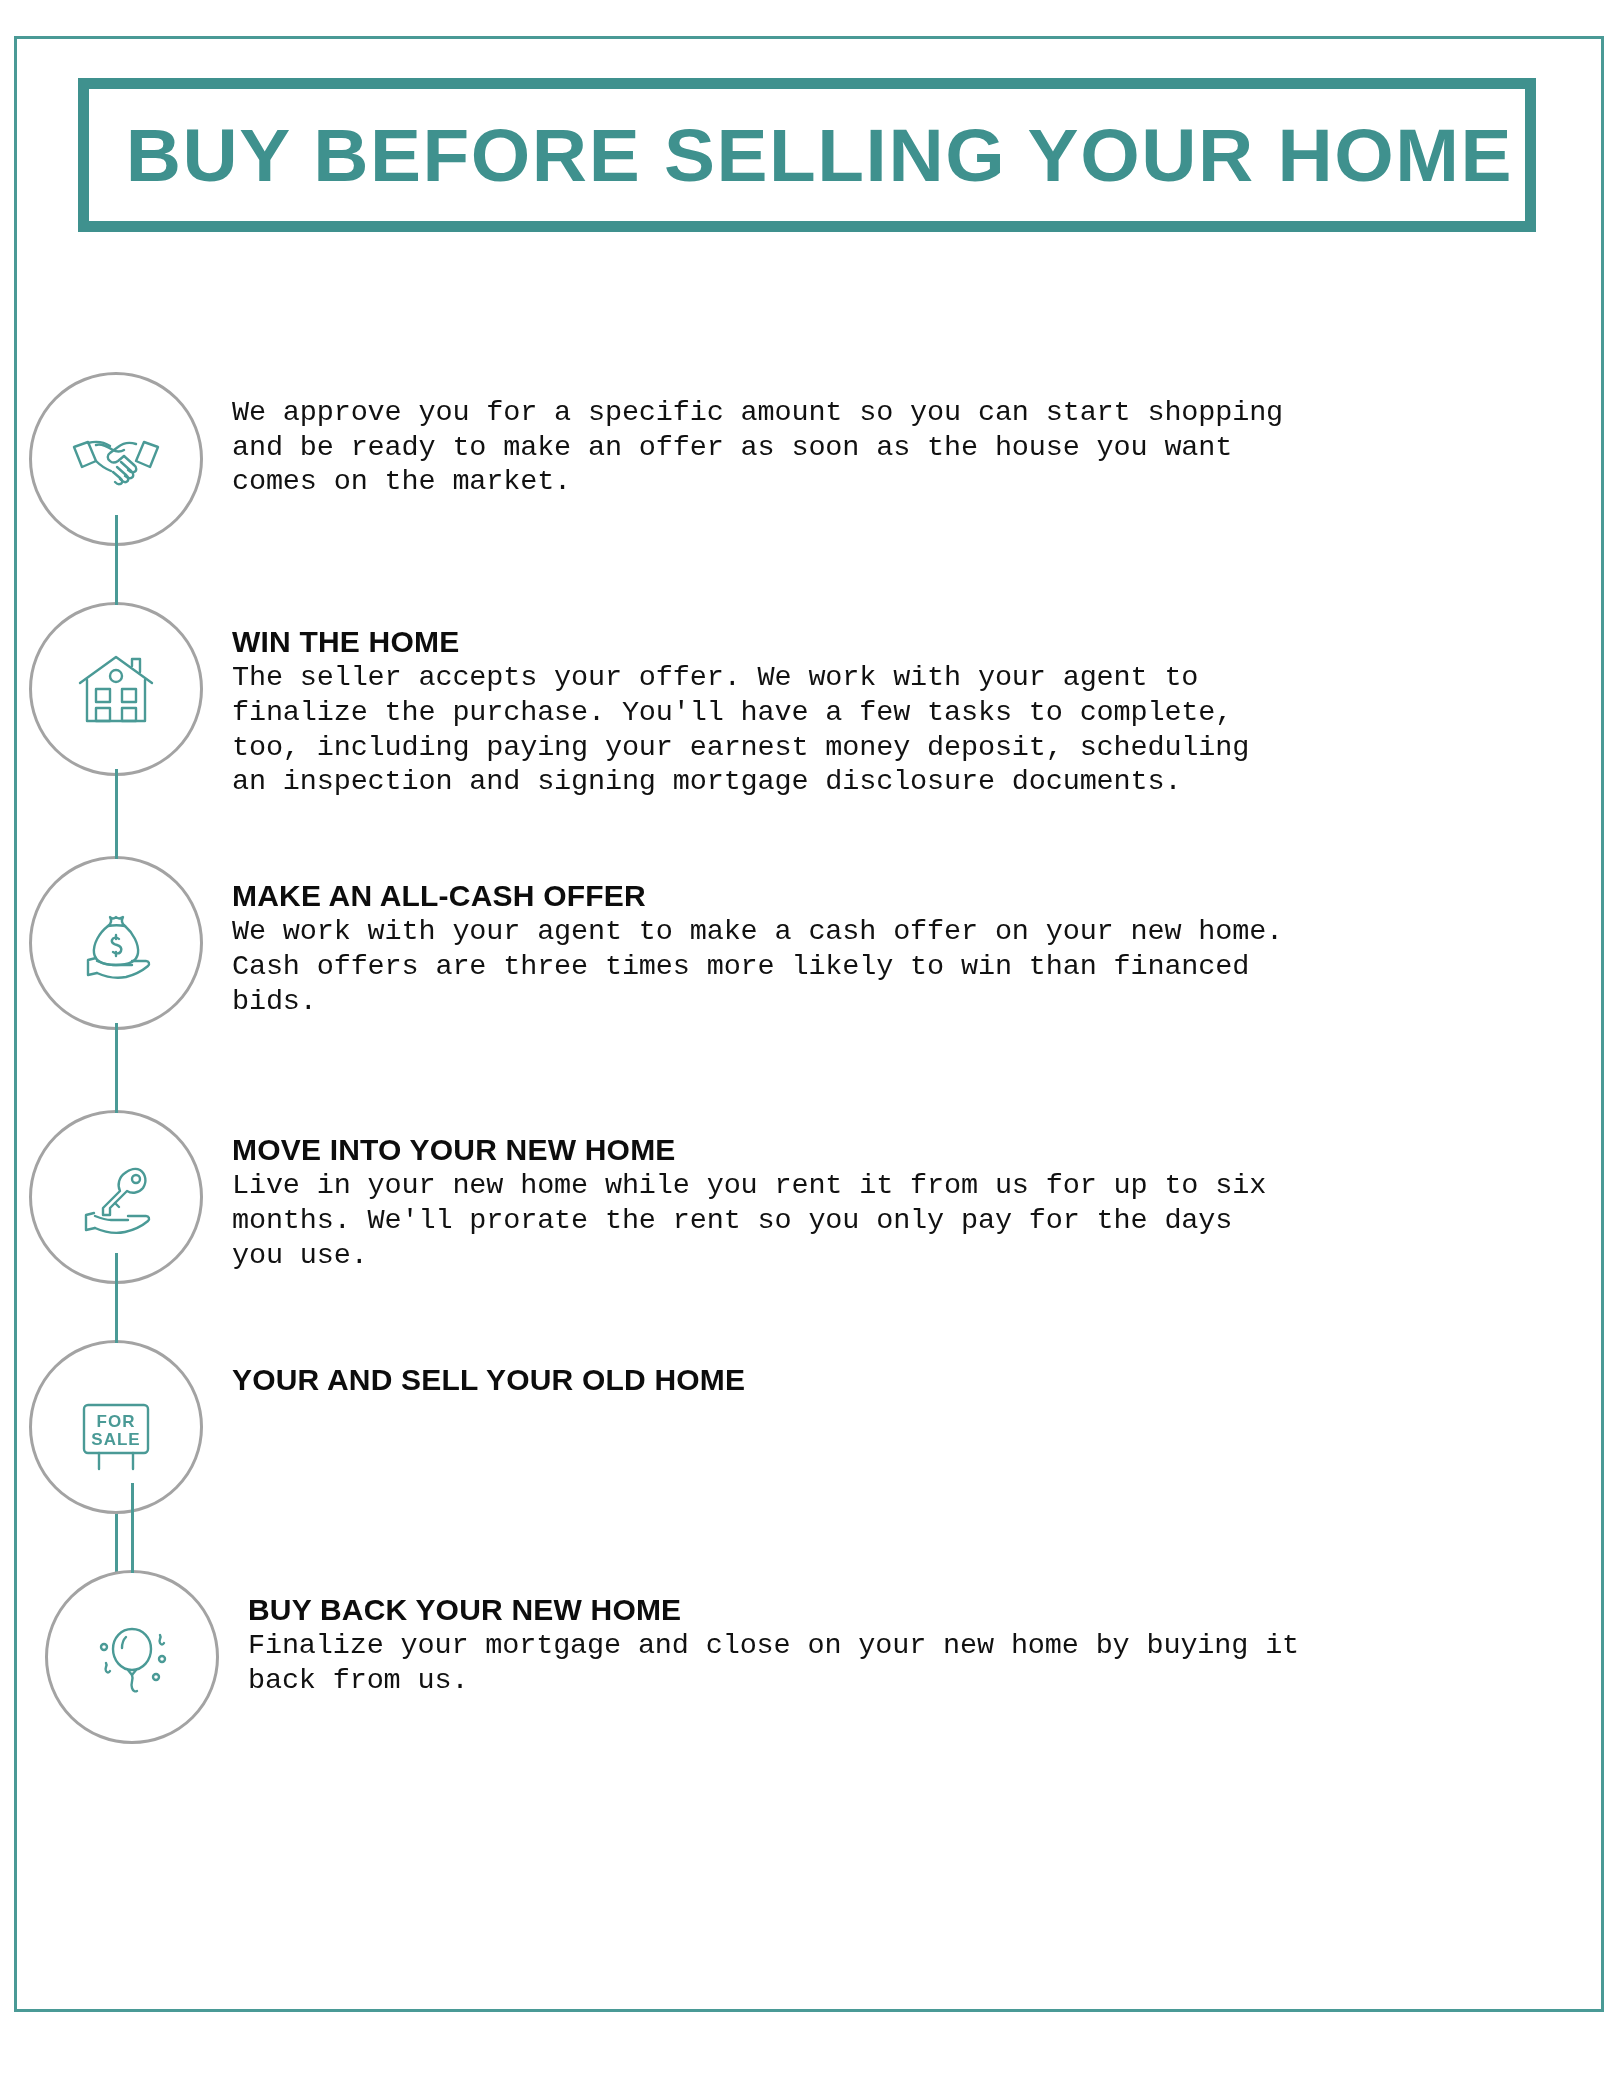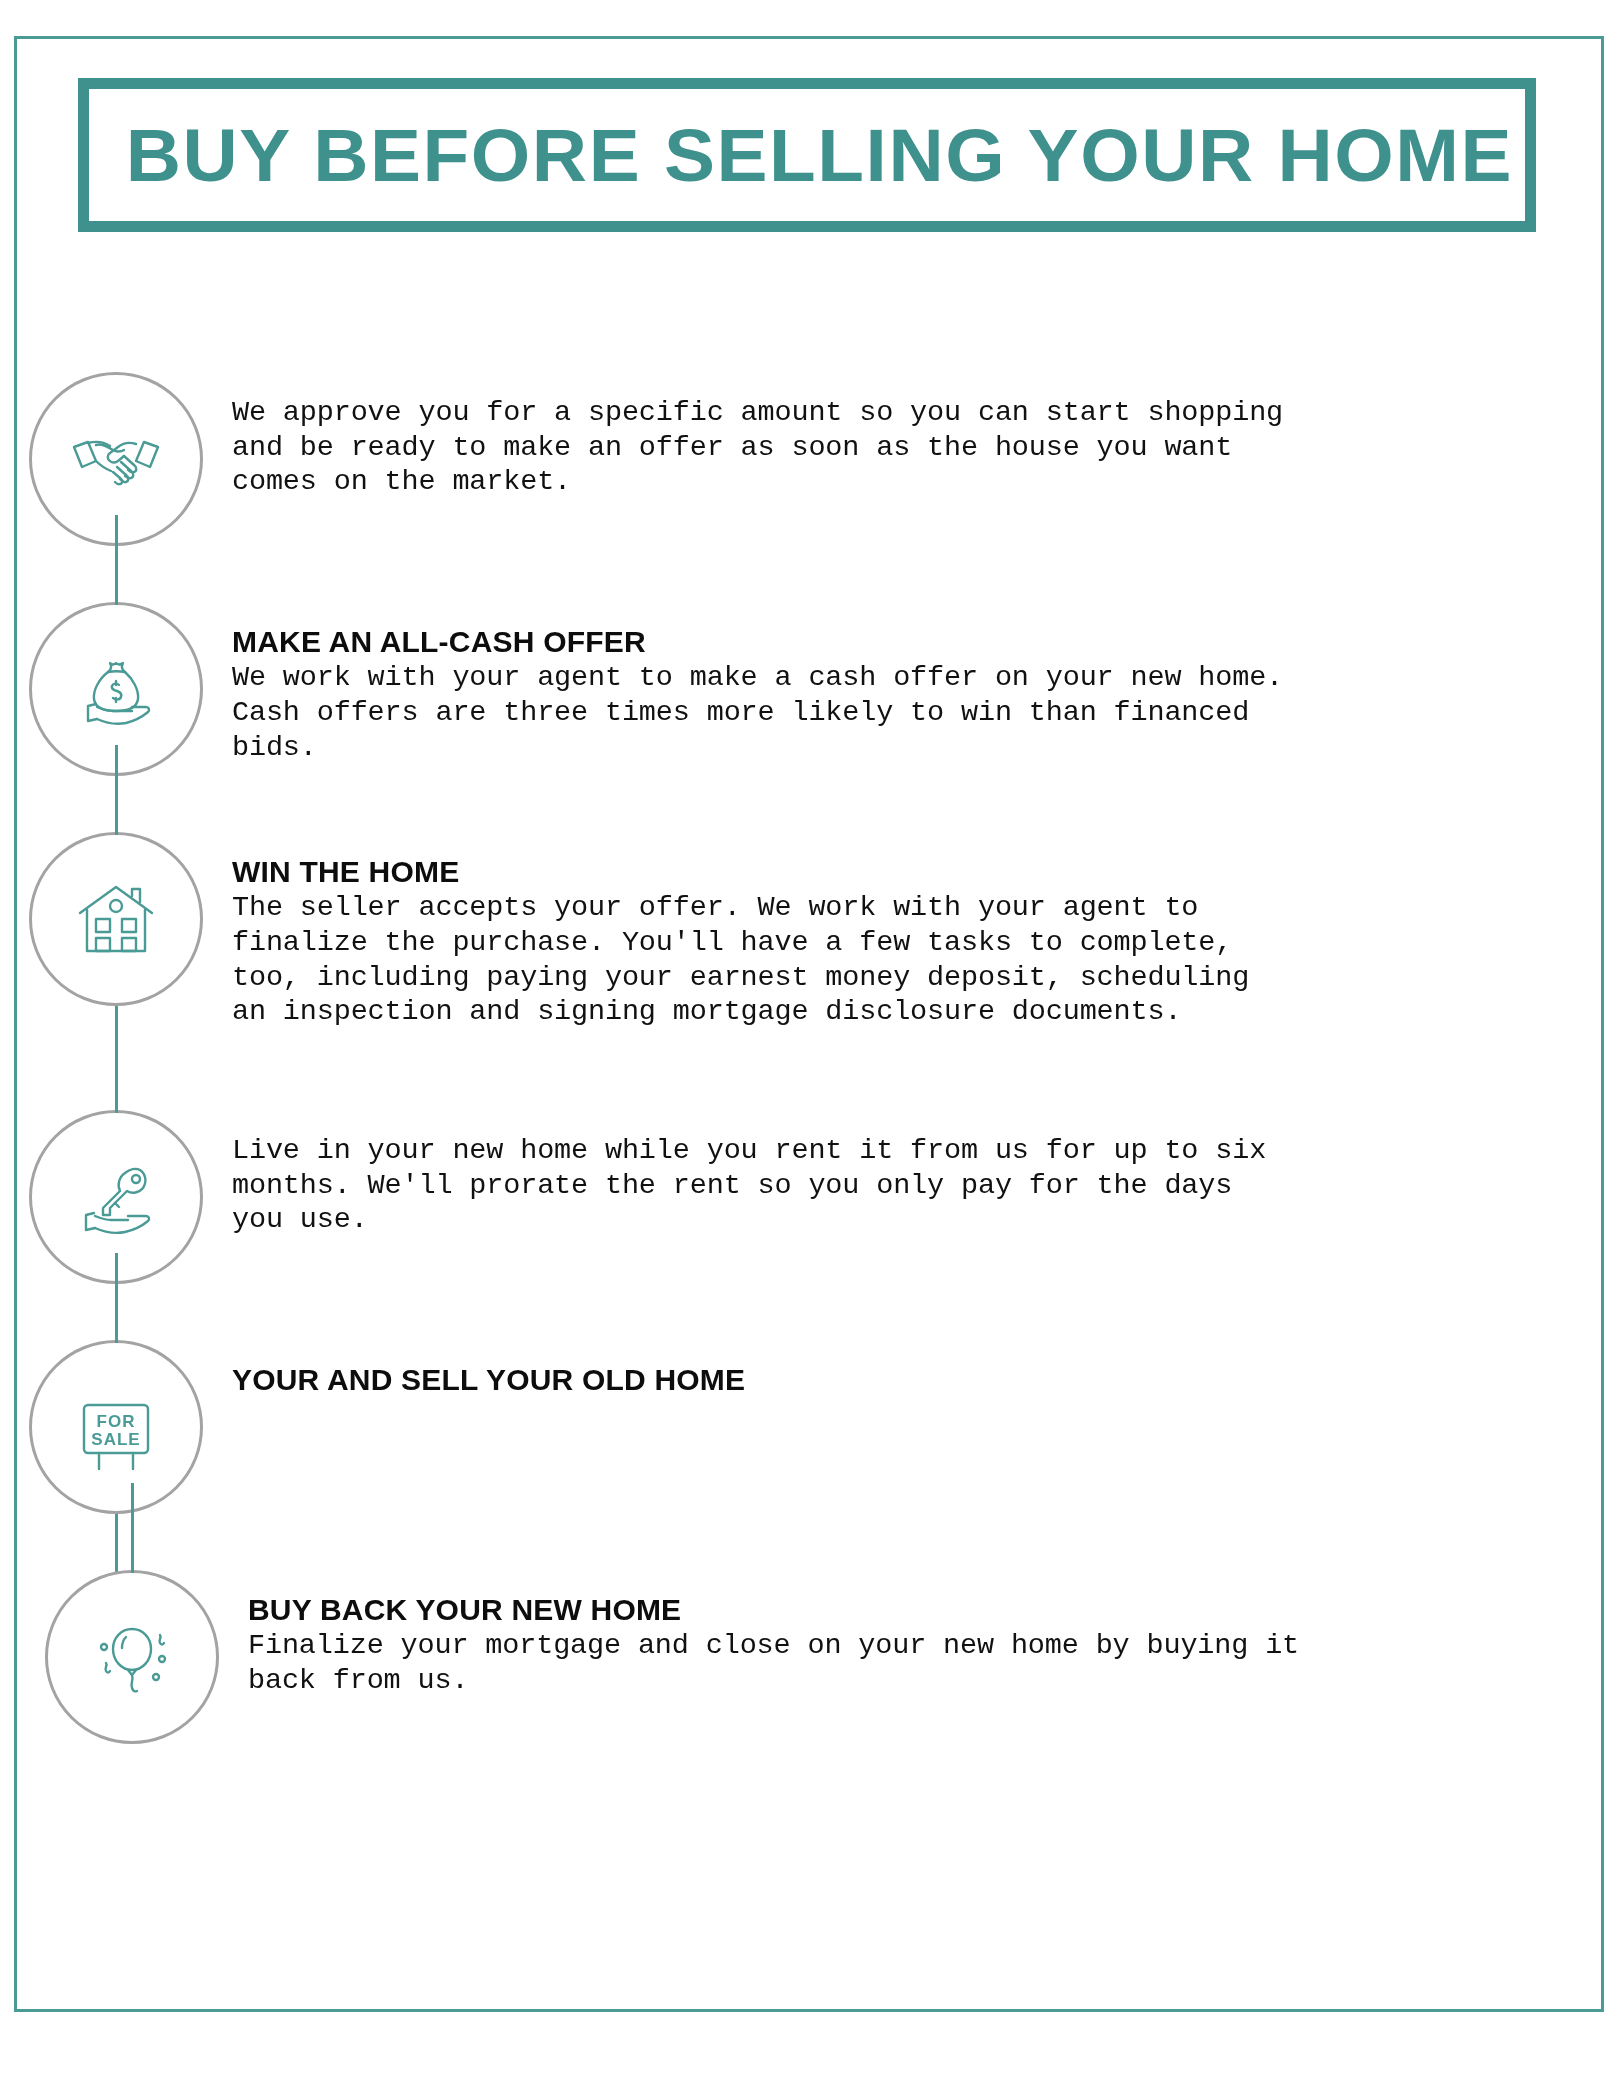--- a/index.html
+++ b/index.html
@@ -203,20 +203,44 @@
               <path d="M30 52 C34 56 40 60 45 62"></path>
             </g>
           </svg>
         </div>
       </div>
       <div class="text-col">
         <div class="step-body">We approve you for a specific amount so you can start shopping and be ready to make an offer as soon as the house you want comes on the market.</div>
       </div>
     </div>
 
+    <div class="step step-3">
+      <div class="icon-col">
+        <div class="connector"></div>
+        <div class="circle">
+          <svg viewBox="0 0 100 100">
+            <g fill="none" stroke="#4a9a96" stroke-width="2.4" stroke-linecap="round" stroke-linejoin="round">
+              <path d="M14 44 L50 18 L86 44"></path>
+              <path d="M21 41 L21 82 L79 82 L79 41"></path>
+              <path d="M66 27 L66 20 L74 20 L74 33"></path>
+              <circle cx="50" cy="37" r="6"></circle>
+              <rect x="30" y="50" width="14" height="13"></rect>
+              <rect x="56" y="50" width="14" height="13"></rect>
+              <rect x="30" y="69" width="14" height="13"></rect>
+              <rect x="56" y="69" width="14" height="13"></rect>
+            </g>
+          </svg>
+        </div>
+      </div>
+      <div class="text-col">
+        <div class="step-title">WIN THE HOME</div>
+        <div class="step-body">The seller accepts your offer. We work with your agent to finalize the purchase. You'll have a few tasks to complete, too, including paying your earnest money deposit, scheduling an inspection and signing mortgage disclosure documents.</div>
+      </div>
+    </div>
+
     <div class="step step-2">
       <div class="icon-col">
         <div class="connector"></div>
         <div class="circle">
           <svg viewBox="0 0 100 100">
             <g fill="none" stroke="#4a9a96" stroke-width="2.4" stroke-linecap="round" stroke-linejoin="round">
               <path d="M44 24 C46 28 45 31 42 33 C48 32 53 32 59 33 C56 31 55 28 57 24 C54 26 52 26 50 24 C48 26 46 26 44 24 Z"></path>
               <path d="M42 33 C33 40 27 51 28 60 C29 68 37 72 50 72 C63 72 71 68 72 60 C73 51 67 40 59 33"></path>
               <path d="M53 46 C51 44 47 44 46 47 C45 50 48 51 51 52 C54 53 56 55 55 58 C54 61 50 61 47 59"></path>
               <path d="M50 42 L50 46"></path>
@@ -227,61 +251,38 @@
             </g>
           </svg>
         </div>
       </div>
       <div class="text-col">
         <div class="step-title">MAKE AN ALL-CASH OFFER</div>
         <div class="step-body">We work with your agent to make a cash offer on your new home. Cash offers are three times more likely to win than financed bids.</div>
       </div>
     </div>
 
-    <div class="step step-3">
-      <div class="icon-col">
-        <div class="connector"></div>
-        <div class="circle">
-          <svg viewBox="0 0 100 100">
-            <g fill="none" stroke="#4a9a96" stroke-width="2.4" stroke-linecap="round" stroke-linejoin="round">
-              <path d="M14 44 L50 18 L86 44"></path>
-              <path d="M21 41 L21 82 L79 82 L79 41"></path>
-              <path d="M66 27 L66 20 L74 20 L74 33"></path>
-              <circle cx="50" cy="37" r="6"></circle>
-              <rect x="30" y="50" width="14" height="13"></rect>
-              <rect x="56" y="50" width="14" height="13"></rect>
-              <rect x="30" y="69" width="14" height="13"></rect>
-              <rect x="56" y="69" width="14" height="13"></rect>
-            </g>
-          </svg>
-        </div>
-      </div>
-      <div class="text-col">
-        <div class="step-title">WIN THE HOME</div>
-        <div class="step-body">The seller accepts your offer. We work with your agent to finalize the purchase. You'll have a few tasks to complete, too, including paying your earnest money deposit, scheduling an inspection and signing mortgage disclosure documents.</div>
-      </div>
-    </div>
-
     <div class="step step-4">
       <div class="icon-col">
         <div class="connector"></div>
         <div class="circle">
           <svg viewBox="0 0 100 100">
             <g fill="none" stroke="#4a9a96" stroke-width="2.4" stroke-linecap="round" stroke-linejoin="round">
               <path d="M74 23 C80 27 81 35 77 41 C73 46 66 47 61 44 L44 61 L44 68 L37 68 L37 61 L54 44 C51 38 53 30 59 26 C64 22 70 21 74 23 Z"></path>
               <circle cx="70" cy="32" r="4"></circle>
               <path d="M49 56 L53 60"></path>
               <path d="M28 66 L20 68 L20 83 L29 81"></path>
               <path d="M29 69 C34 71 39 73 45 73 L62 73"></path>
               <path d="M29 81 C38 85 49 87 59 85 C68 83 76 79 82 74 C84 72 83 69 80 69 L62 69"></path>
             </g>
           </svg>
         </div>
       </div>
       <div class="text-col">
+        <div class="step-title">MOVE INTO YOUR NEW HOME</div>
         <div class="step-body">Live in your new home while you rent it from us for up to six months. We'll prorate the rent so you only pay for the days you use.</div>
       </div>
     </div>
 
     <div class="step step-5">
       <div class="icon-col">
         <div class="connector"></div>
         <div class="circle">
           <svg viewBox="0 0 100 100">
             <g fill="none" stroke="#4a9a96" stroke-width="2.4" stroke-linecap="round" stroke-linejoin="round">

